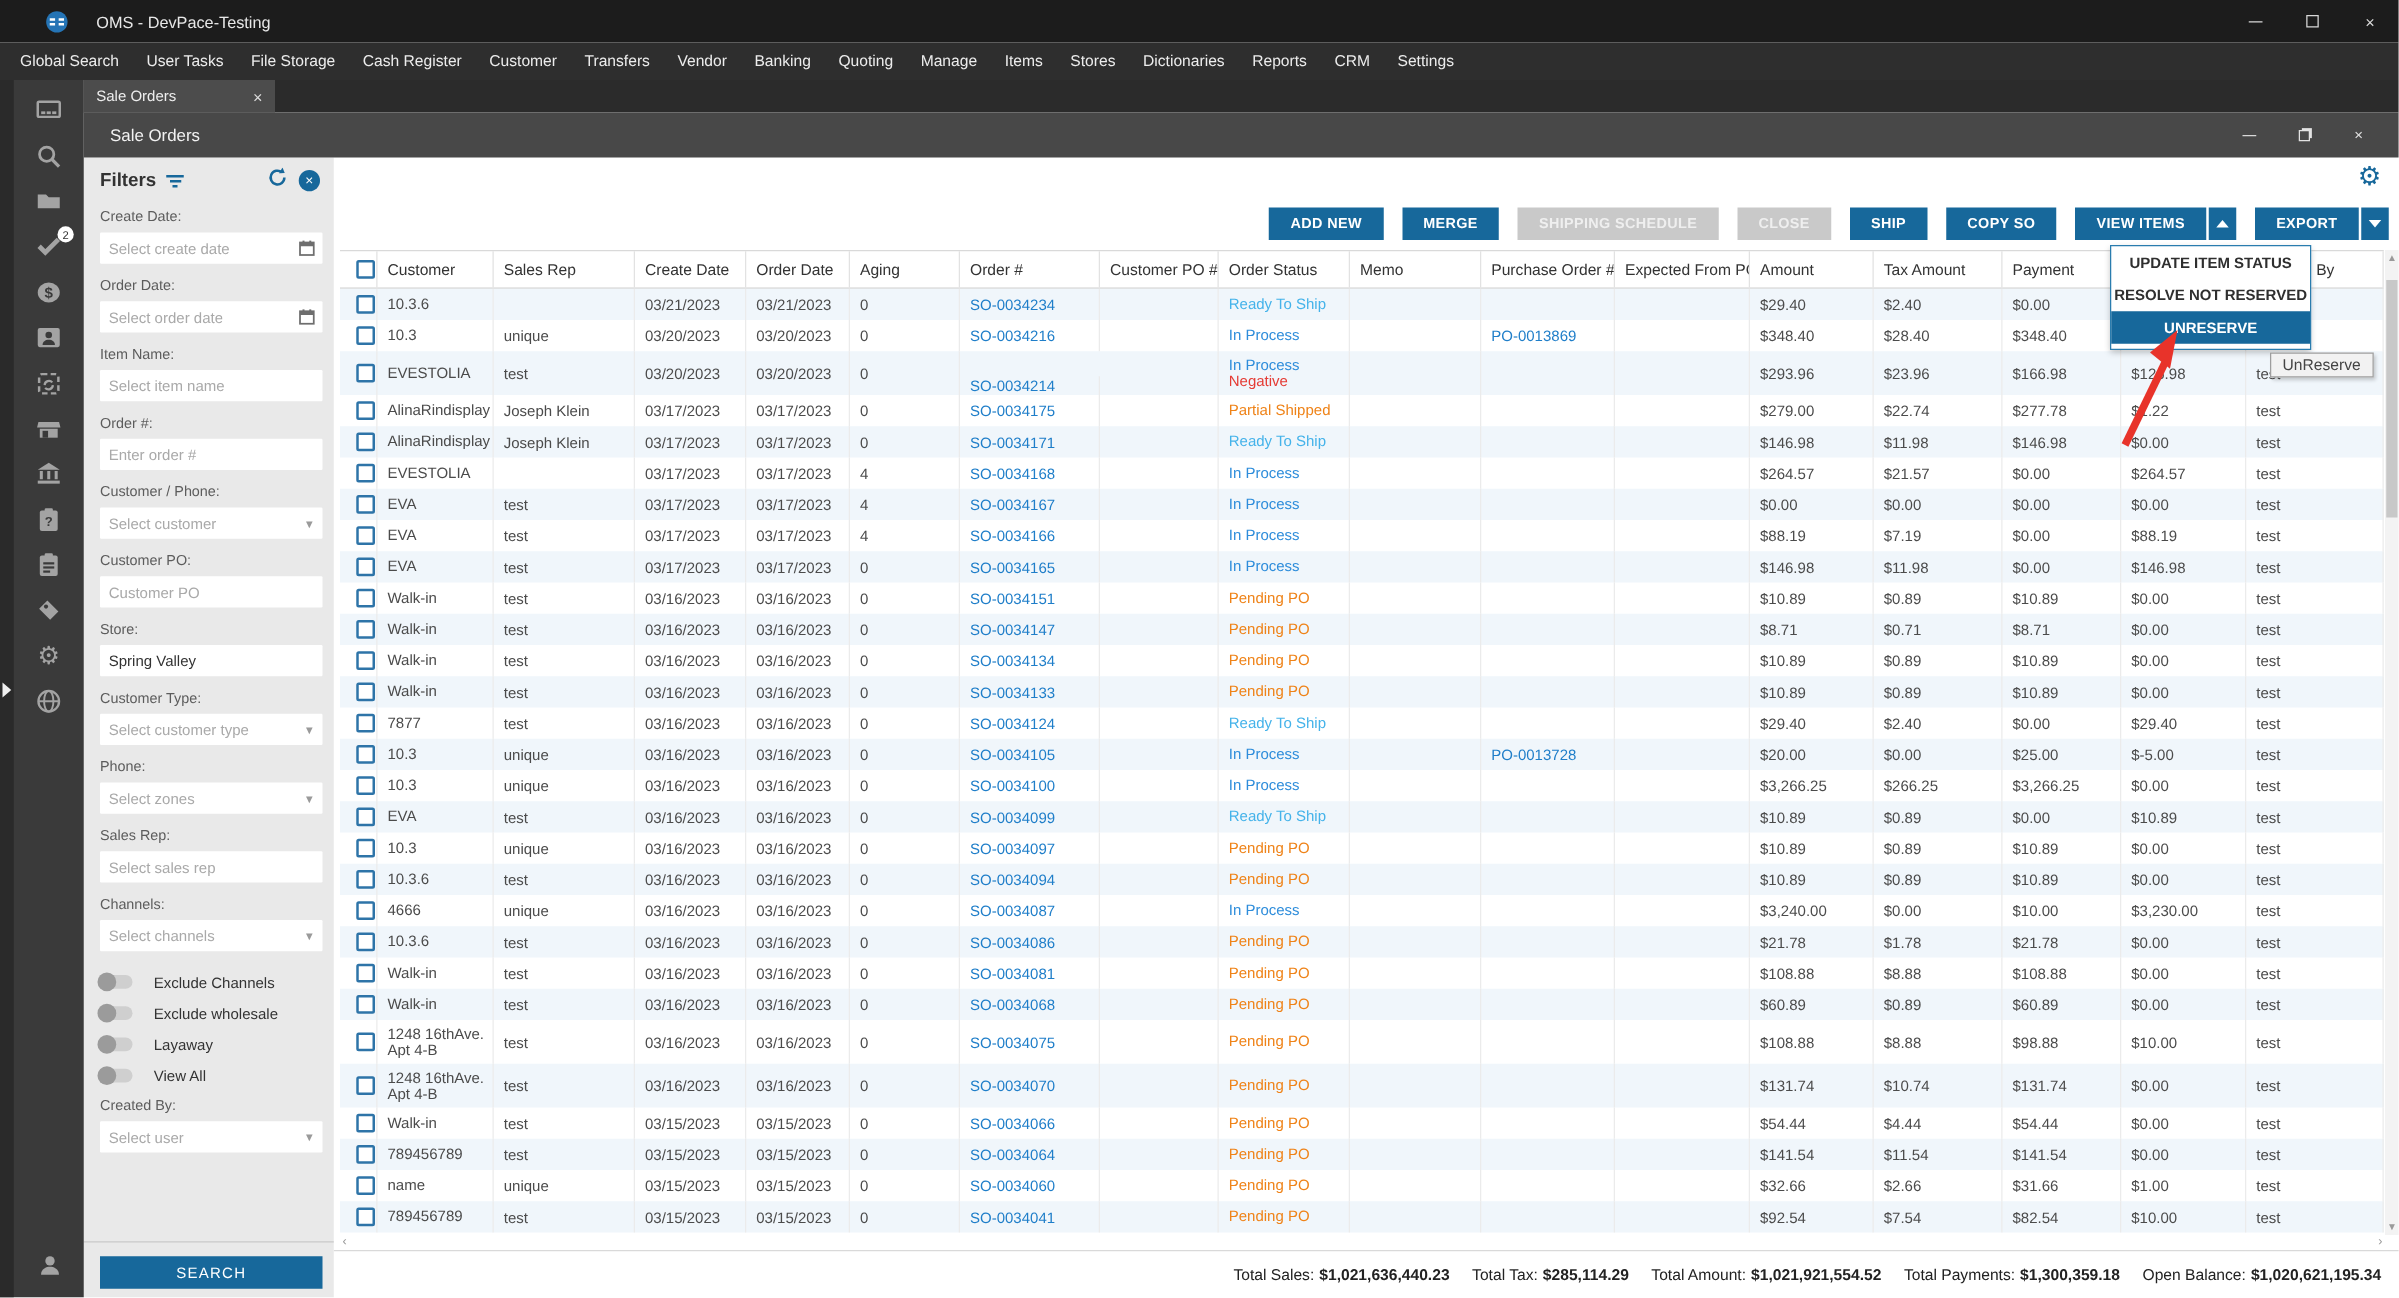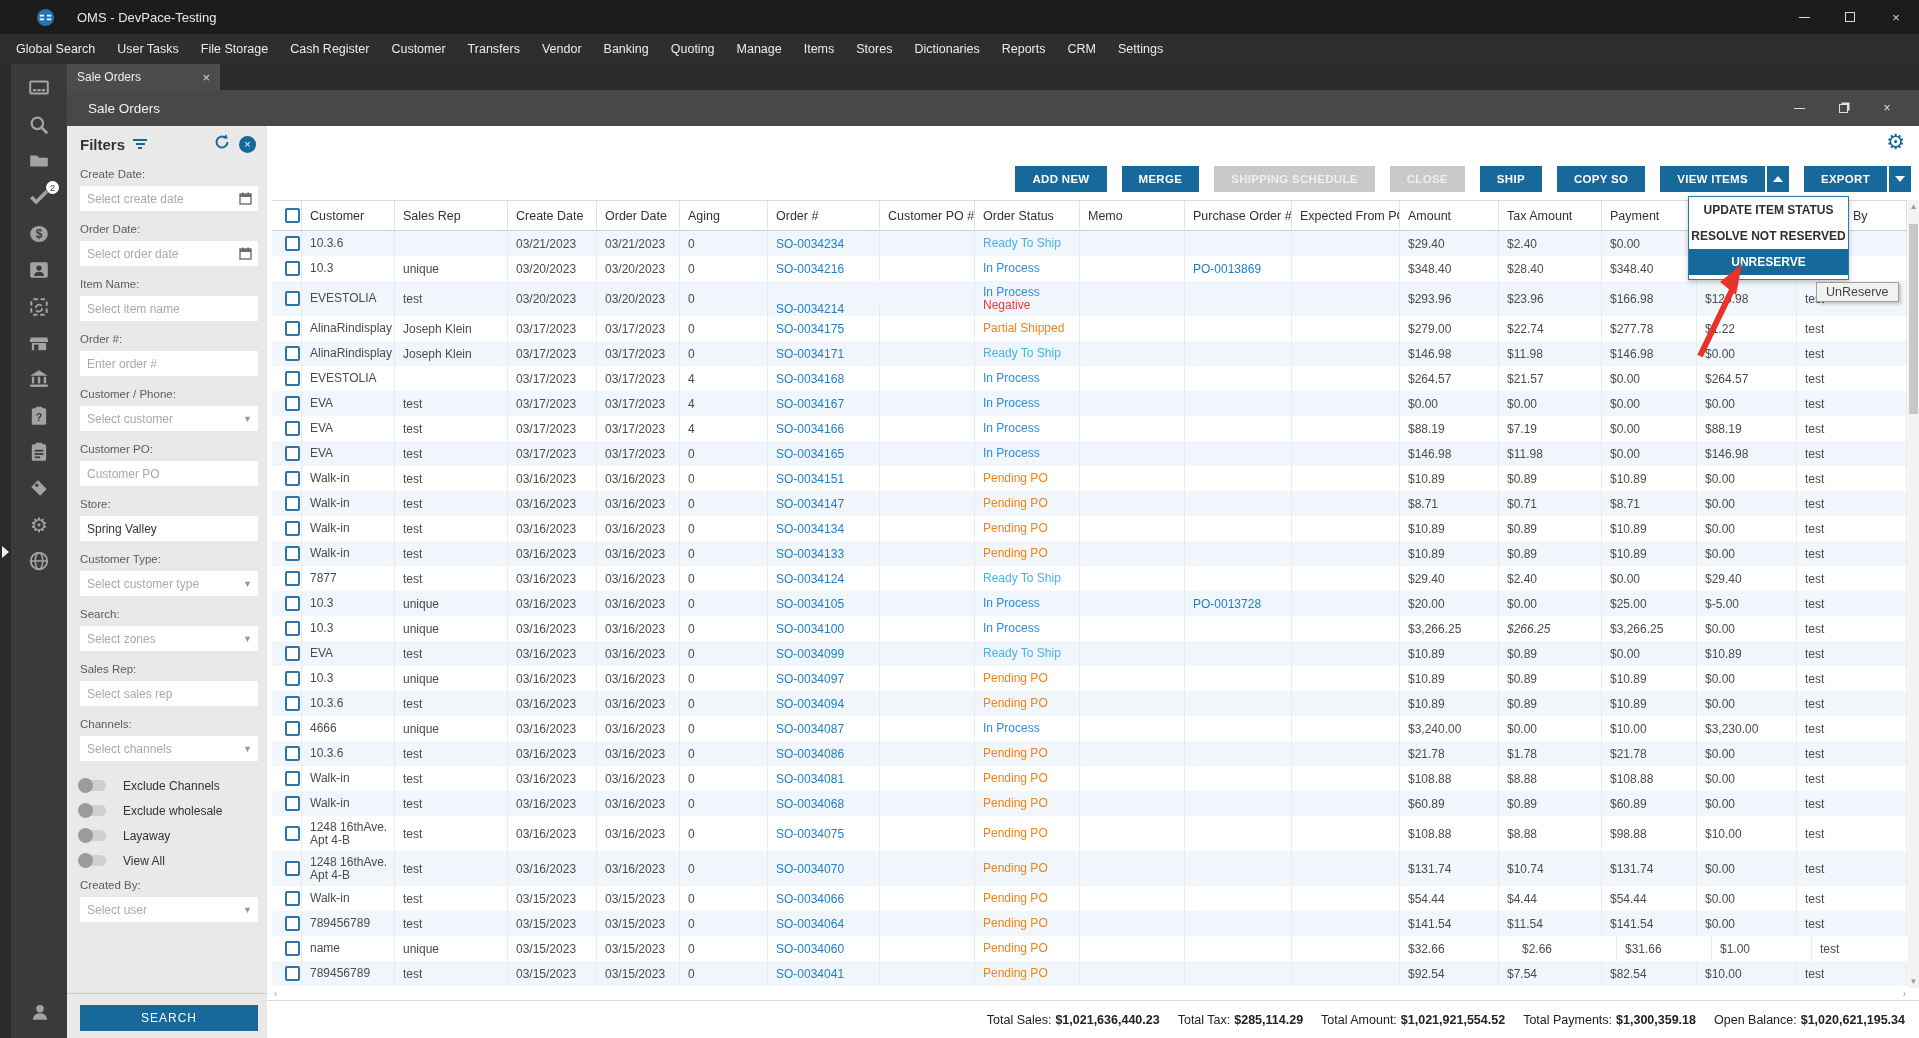--- a/index.html
+++ b/index.html
@@ -349,21 +349,21 @@
         </div>
     </div>
     <div>
       <div class="f-label">Customer Type:</div>
       <div class="f-input">
           <span class="ph">Select customer type</span>
           <span class="chev">▼</span>
         </div>
     </div>
     <div>
-      <div class="f-label">Search:</div>
+      <div class="f-label">Phone:</div>
       <div class="f-input">
           <span class="ph">Select zones</span>
           <span class="chev">▼</span>
         </div>
     </div>
     <div>
       <div class="f-label">Sales Rep:</div>
       <div class="f-input">
           <span class="ph">Select sales rep</span>
         </div>
@@ -851,21 +851,21 @@
           <span class="link">SO-0034100</span>
         </div>
         <div class="td" style="width: 95px;"></div>
         <div class="td wrap" style="width: 105px;">
           <span class="status st-process">In Process</span>
         </div>
         <div class="td" style="width: 105px;"></div>
         <div class="td" style="width: 107px;"></div>
         <div class="td" style="width: 108px;"></div>
         <div class="td" style="width: 99px;">$3,266.25</div>
-        <div class="td" style="width: 103px; font-style: italic;">$266.25</div>
+        <div class="td" style="width: 103px;">$266.25</div>
         <div class="td" style="width: 95px;">$3,266.25</div>
         <div class="td" style="width: 100px;">$0.00</div>
         <div class="td" style="width: 110px;">test</div>
       </div>
       <div class="t-row alt">
         <div class="td" style="width: 30px;">
           <span class="cb"></span>
         </div>
         <div class="td wrap" style="width: 93px;">EVA</div>
         <div class="td" style="width: 113px;">test</div>
@@ -1151,21 +1151,21 @@
           <span class="link">SO-0034060</span>
         </div>
         <div class="td" style="width: 95px;"></div>
         <div class="td wrap" style="width: 105px;">
           <span class="status st-pending">Pending PO</span>
         </div>
         <div class="td" style="width: 105px;"></div>
         <div class="td" style="width: 107px;"></div>
         <div class="td" style="width: 108px;"></div>
         <div class="td" style="width: 99px;">$32.66</div>
-        <div class="td" style="width: 103px; margin-left: 15px;">$2.66</div>
+        <div class="td" style="width: 103px;">$2.66</div>
         <div class="td" style="width: 95px;">$31.66</div>
         <div class="td" style="width: 100px;">$1.00</div>
         <div class="td" style="width: 110px;">test</div>
       </div>
       <div class="t-row alt">
         <div class="td" style="width: 30px;">
           <span class="cb"></span>
         </div>
         <div class="td wrap" style="width: 93px;">789456789</div>
         <div class="td" style="width: 113px;">test</div>

